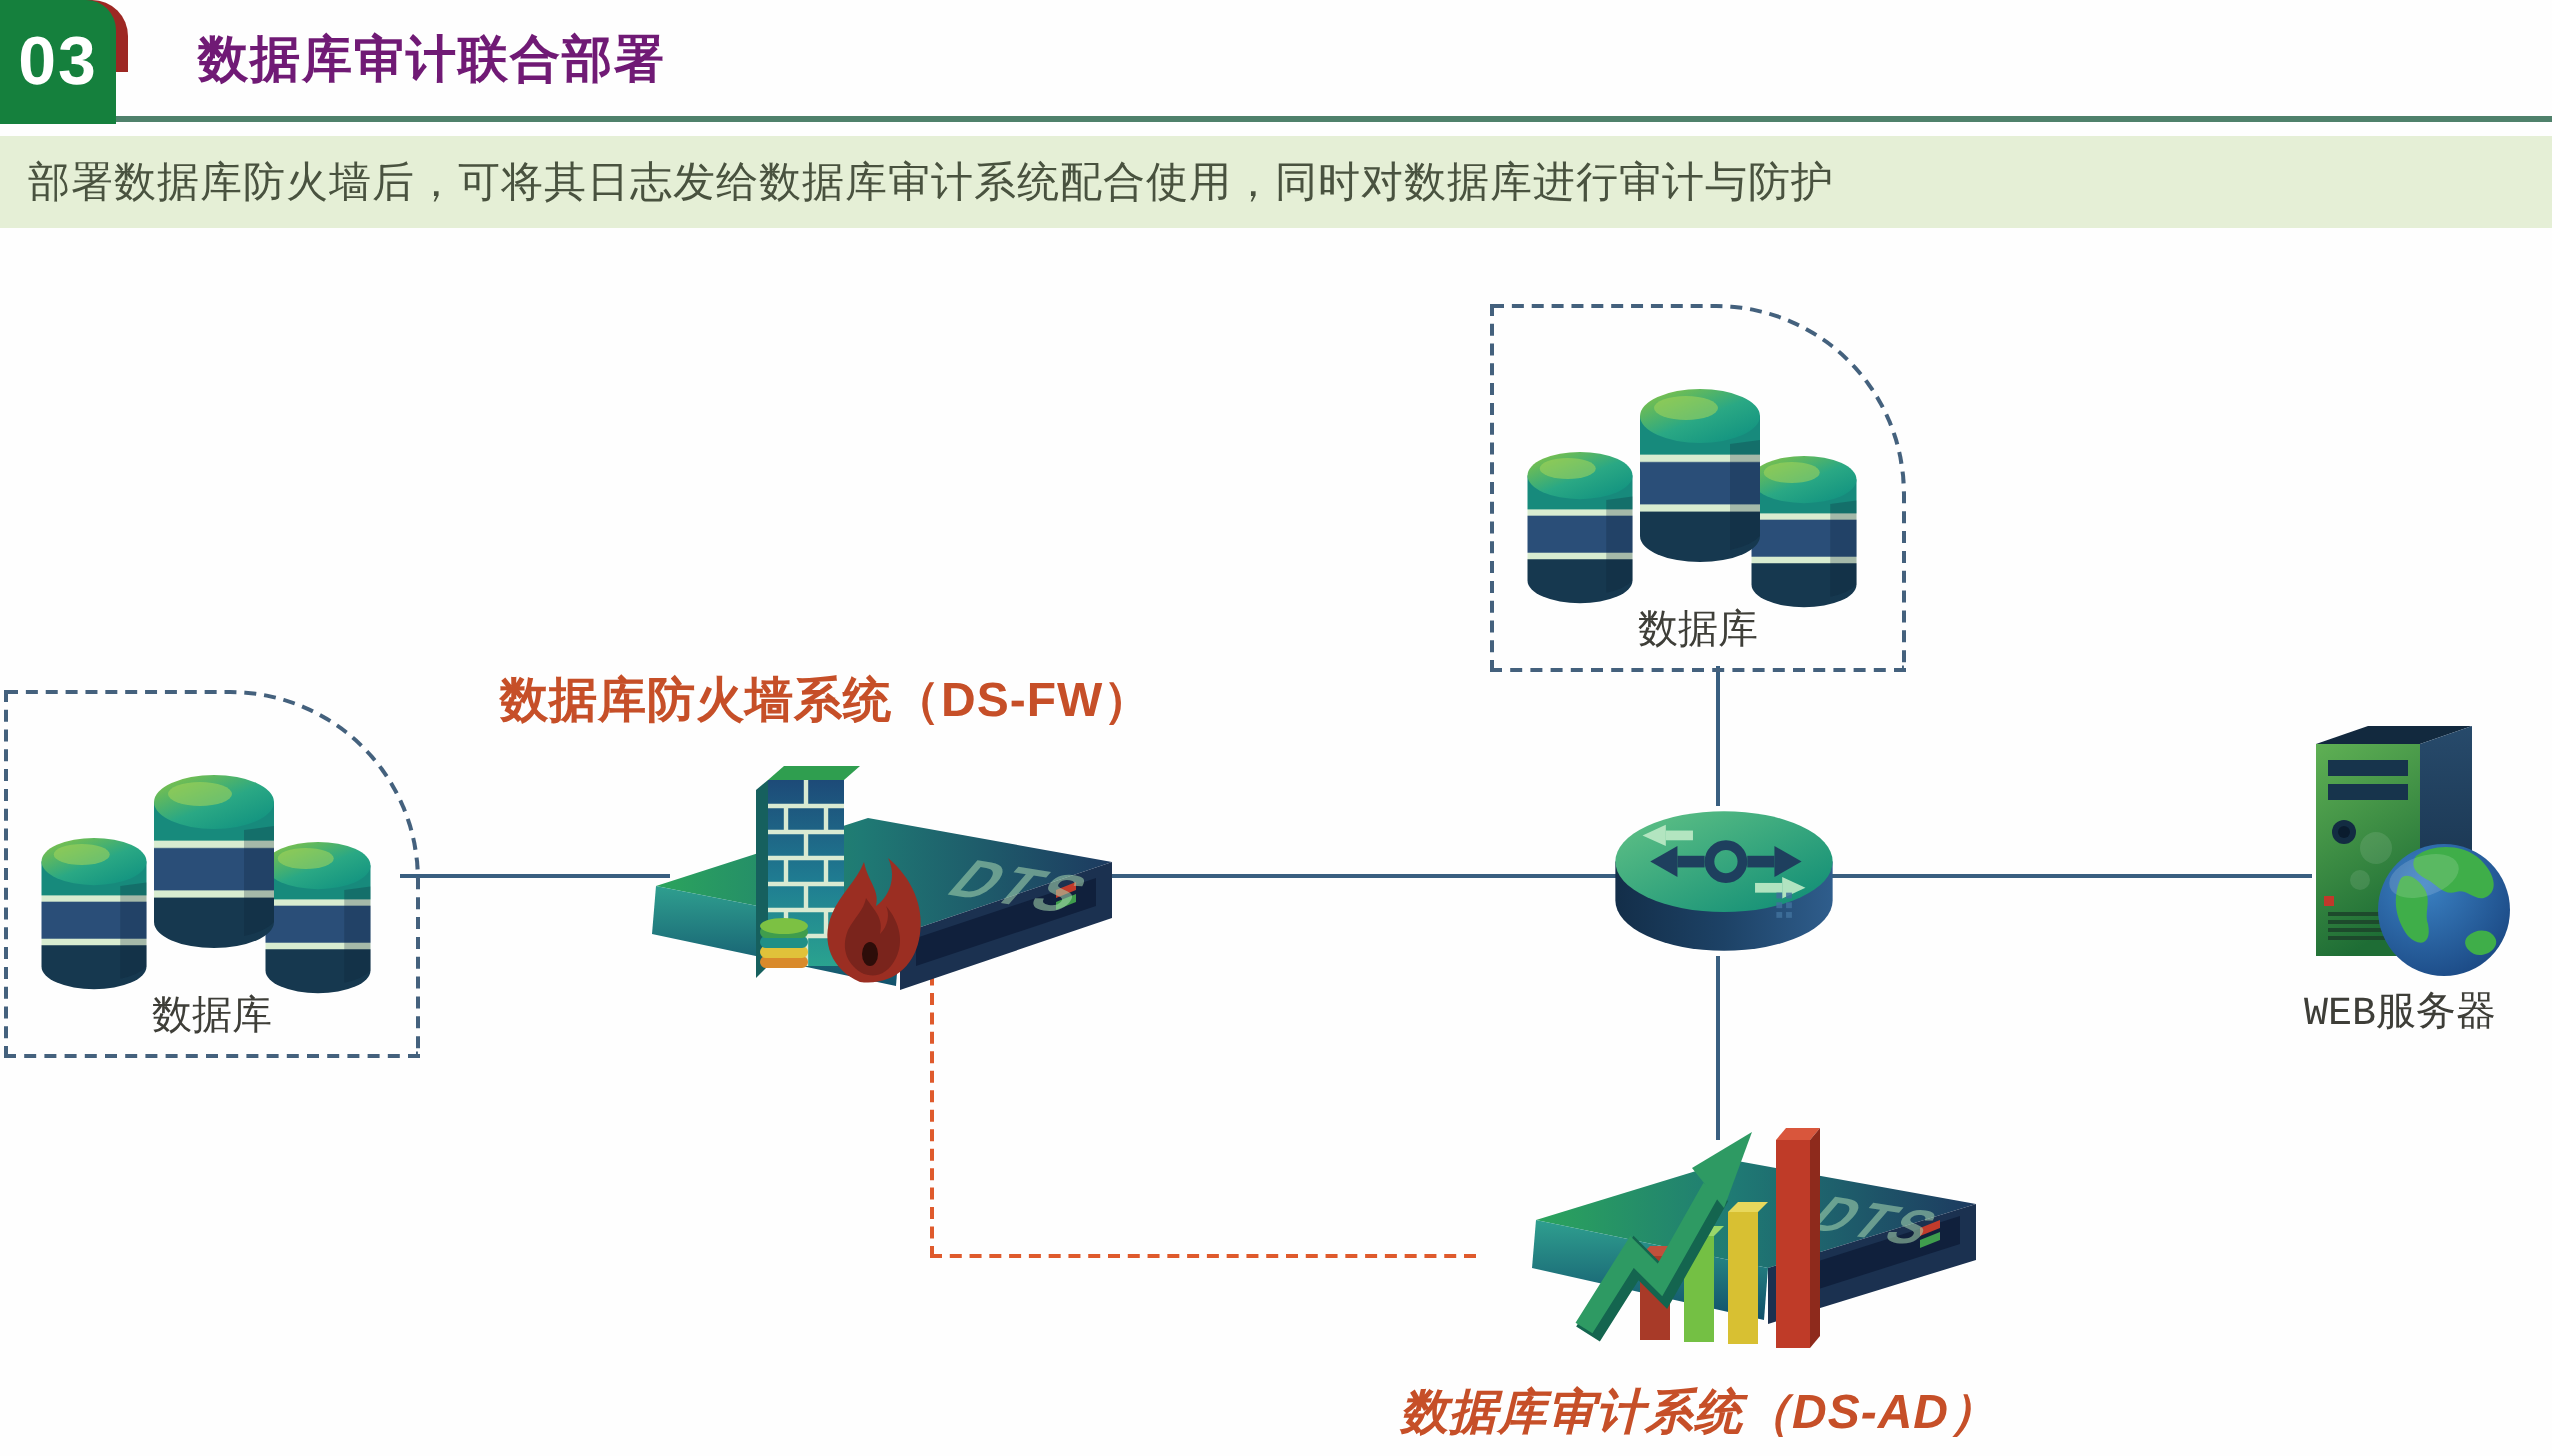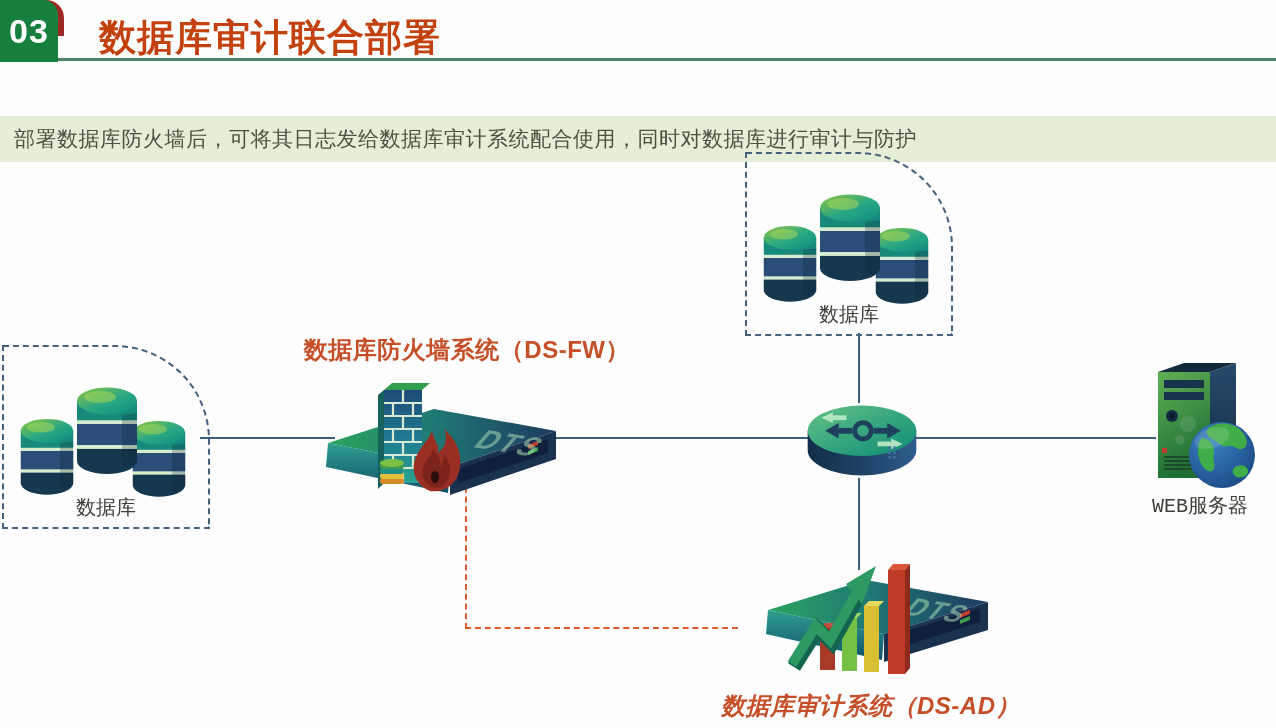--- a/index.html
+++ b/index.html
@@ -6,36 +6,36 @@
   .canvas{
     position:relative;width:1276px;height:728px;overflow:hidden;background:#fefefe;
     font-family:"Liberation Sans","DejaVu Sans",sans-serif;
   }
   
   .hdr-red{position:absolute;left:28px;top:0;width:36px;height:36px;background:#9d2823;
     border-top-right-radius:18px;z-index:1;}
   .hdr-box{position:absolute;left:0;top:0;width:58px;height:62px;background:#15803d;
     border-top-right-radius:15px;z-index:2;display:flex;align-items:center;justify-content:center;}
   .hdr-index{color:#fff;font-size:34px;font-weight:bold;letter-spacing:1px;}
-  .hdr-title{position:absolute;left:99px;top:13px;font-size:37px;font-weight:bold;color:#c2410c;
+  .hdr-title{position:absolute;left:99px;top:13px;font-size:25px;font-weight:bold;color:#701a75;
     letter-spacing:1px;z-index:2;}
   .hdr-line{position:absolute;left:0;top:58px;width:1276px;height:3px;background:#4f816b;z-index:1;}
   .banner{position:absolute;left:0;top:68px;width:1276px;height:46px;background:#e5efd6;
-    display:flex;align-items:center;z-index:1;margin-top:48px;}
+    display:flex;align-items:center;z-index:1;}
   .banner-text{font-size:21px;color:#49523f;padding-left:14px;letter-spacing:0.5px;}
   
   .line{position:absolute;background:#395f80;z-index:1;}
   .dash-orange-v{position:absolute;border-left:2px dashed #df5a2c;width:0;z-index:1;}
   .dash-orange-h{position:absolute;border-top:2px dashed #df5a2c;height:0;z-index:1;}
   .db-group{position:absolute;width:204px;height:180px;border:2px dashed #44617d;
     border-top-right-radius:95px;z-index:2;}
   .cyl{position:absolute;}
   .node-label{position:absolute;font-size:20px;color:#3e3e38;text-align:center;z-index:3;font-family:Liberation Mono, monospace;}
   .db-label{position:absolute;left:0;right:0;bottom:6px;font-size:20px;color:#3e3e38;text-align:center;}
-  .orange-label{position:absolute;font-size:24px;font-weight:bold;color:#c64f28;text-align:right;z-index:3;letter-spacing:0.5px;}
+  .orange-label{position:absolute;font-size:24px;font-weight:bold;color:#c64f28;text-align:left;z-index:3;letter-spacing:0.5px;}
   .icon-abs{position:absolute;z-index:2;}
 </style>
 </head>
 <body>
 
 <div class="canvas">
 
   <svg width="0" height="0" style="position:absolute" aria-hidden="true">
     <defs>
       <linearGradient id="gCylTop" x1="0" y1="0" x2="0.9" y2="1">

